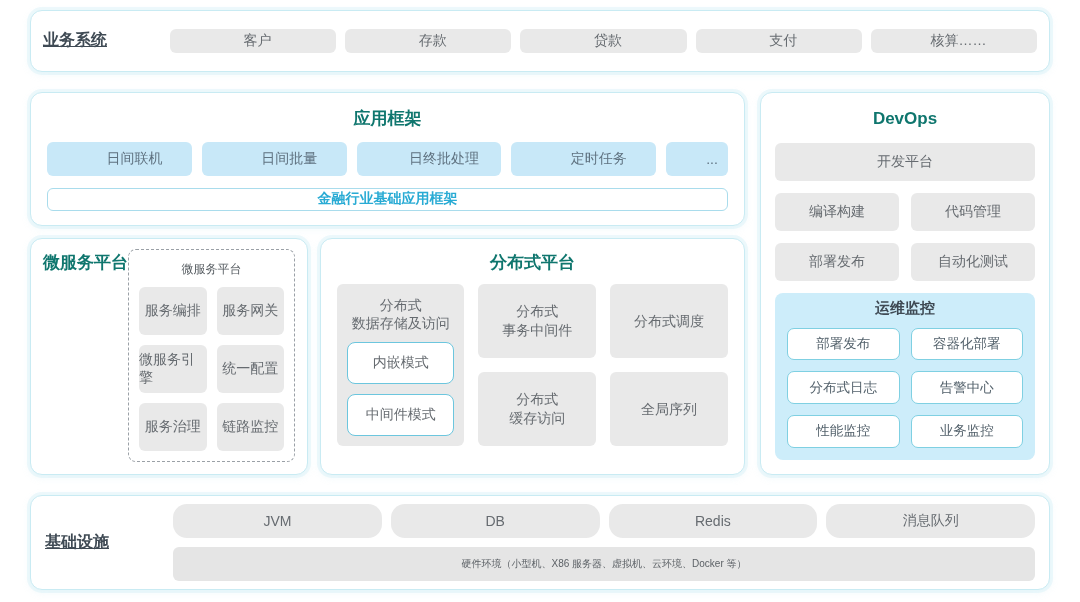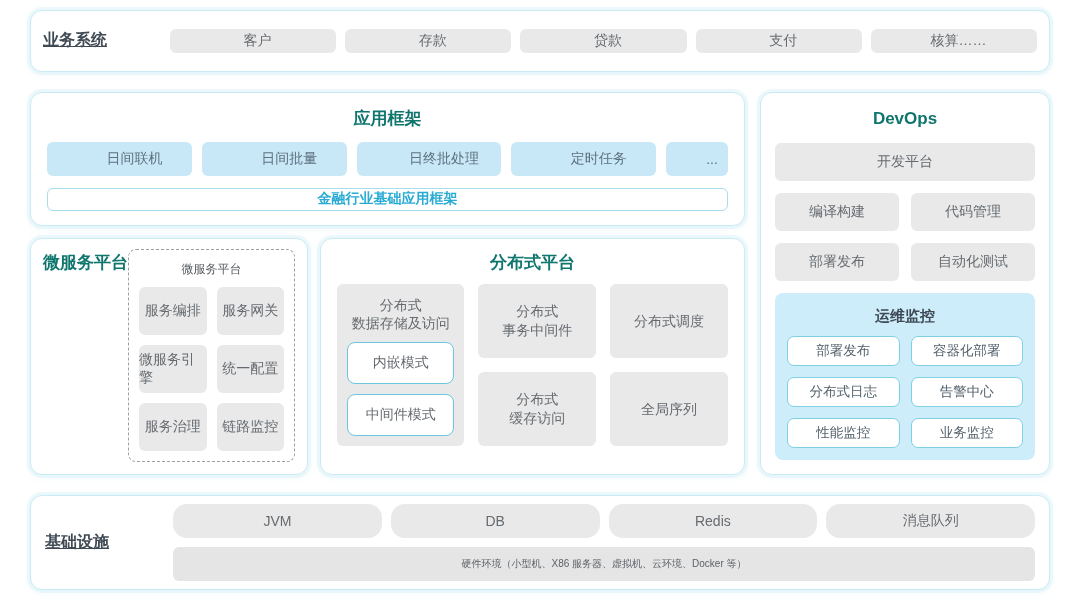--- a/index.html
+++ b/index.html
@@ -60,21 +60,21 @@
     height: 44px; flex: 1; display: flex; align-items: center; justify-content: center;
     font-size: 14px; color: #666b70; }
 
   
   .devops { padding: 10px 14px 14px; display: flex; flex-direction: column; }
   .devops .sec-title { margin: 6px 0 14px; }
   .dev-platform { height: 38px; }
   .dev-grid { display: grid; grid-template-columns: 1fr 1fr; gap: 12px; margin-top: 12px; }
   .dev-grid .box { height: 38px; }
   .monitor { margin-top: 12px; flex: 1; background: #cdedfa; border-radius: 8px;
-    padding: 12px 12px 12px; display: flex; flex-direction: column; }
+    padding: 4px 12px 12px; display: flex; flex-direction: column; }
   .monitor-title { text-align: center; font-size: 15px; font-weight: 700;
     color: #3f4a54; margin: 2px 0 10px; }
   .monitor-grid { flex: 1; display: grid; grid-template-columns: 1fr 1fr;
     grid-template-rows: 1fr 1fr 1fr; gap: 11px; }
   .monitor-grid .box { background: #ffffff; border: 1px solid #7fd0e2;
     border-radius: 7px; color: #53616b; font-size: 13.5px; }
 
   
   .bottom { height: 96px; display: flex; align-items: center; padding: 0 14px; gap: 10px; }
   .infra-right { flex: 1; display: flex; flex-direction: column; gap: 9px; }

